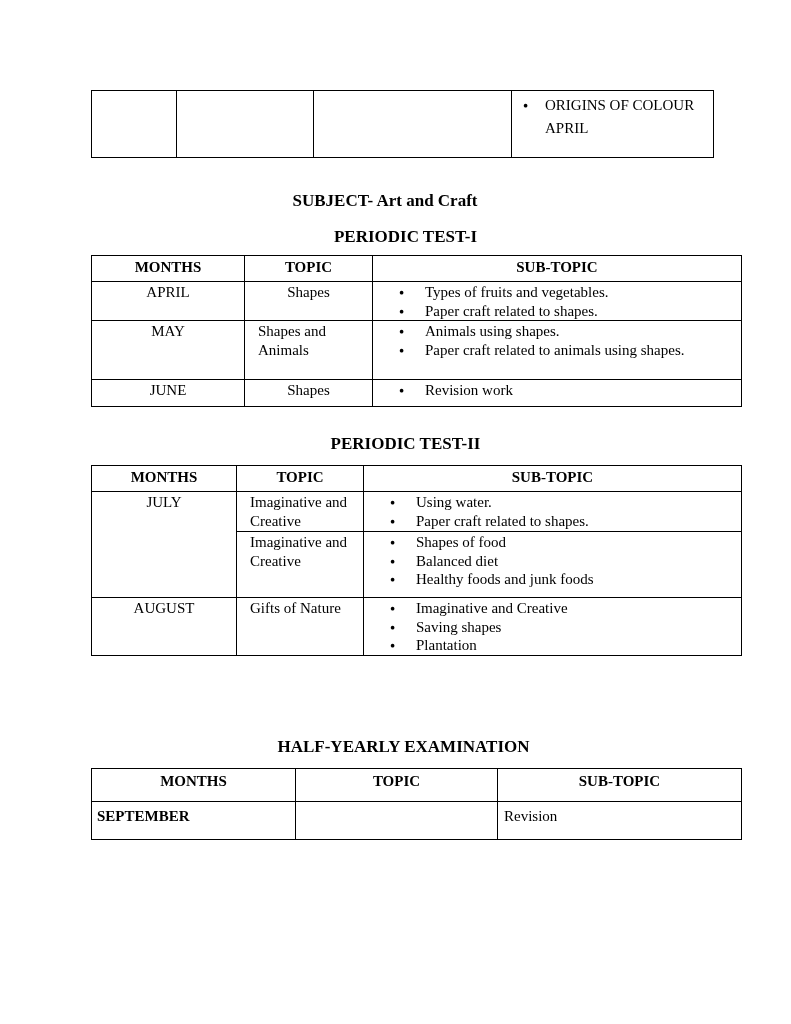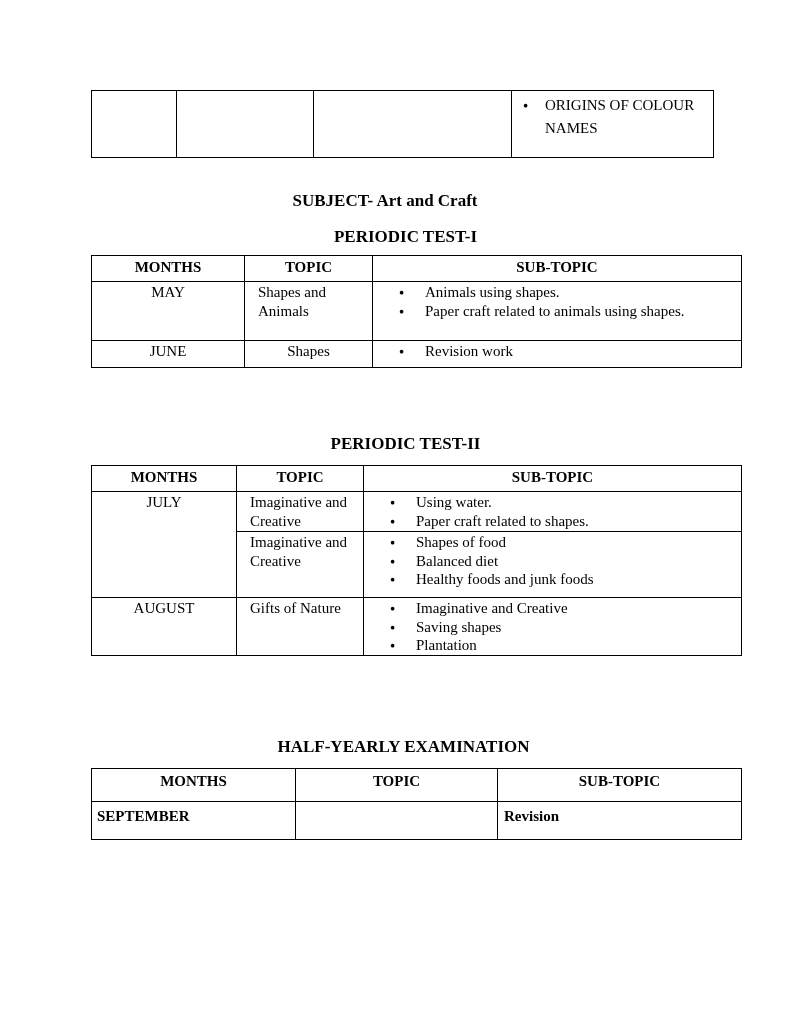--- a/index.html
+++ b/index.html
@@ -42,21 +42,21 @@
   .blist .li{display:flex;line-height:18.5px;}
   .blist .b{flex:0 0 26px;font-size:8.5px;line-height:inherit;}
 
   
   .intro-blist{padding:3px 6px 0 11px;}
   .intro-blist .li{display:flex;line-height:23px;}
   .intro-blist .b{flex:0 0 22px;font-size:8.5px;line-height:inherit;}
 
   
   .t3-month{font-weight:bold;padding:5px 4px 0 5px;}
-  .t3-sub{font-weight:bold;padding:5px 12px 0 6px;}
+  .t3-sub{font-weight:normal;padding:5px 12px 0 6px;}
   .t3 .hdr{padding-top:3px;}
 
   
   .h66 td{height:66px;}
   .h23 td{height:23px;}
   .h36 td{height:36px;}
   .h57 td{height:57px;}
   .h25 td{height:25px;}
   .h38 td{height:38px;}
   .h64 td{height:64px;}
@@ -78,21 +78,21 @@
       </colgroup>
     <tbody>
         <tr class="h66">
       <td></td>
       <td></td>
       <td></td>
       <td>
         <div class="intro-blist">
           <div class="li">
             <span class="b">●</span>
-            <span>ORIGINS OF COLOUR NAMES</span>
+            <span>ORIGINS OF COLOUR APRIL</span>
           </div>
         </div>
       </td>
     </tr>
   </tbody>
     </table>
 
   <div class="heading" id="h-subject">SUBJECT- Art and Craft</div>
   <div class="heading" id="h-test1">PERIODIC TEST-I</div>
 
@@ -101,20 +101,36 @@
         <col style="width:153px">
         <col style="width:128px">
         <col style="width:369px">
       </colgroup>
     <tbody>
         <tr class="h23">
       <td class="hdr">MONTHS</td>
       <td class="hdr">TOPIC</td>
       <td class="hdr">SUB-TOPIC</td>
     </tr>
+    <tr class="h36">
+      <td class="c-month">APRIL</td>
+      <td class="c-topic-c">Shapes</td>
+      <td>
+        <div class="blist">
+          <div class="li">
+                <span class="b">●</span>
+                <span>Types of fruits and vegetables.</span>
+              </div>
+          <div class="li">
+                <span class="b">●</span>
+                <span>Paper craft related to shapes.</span>
+              </div>
+        </div>
+      </td>
+    </tr>
     <tr class="h57">
       <td class="c-month">MAY</td>
       <td class="c-topic-l">Shapes and Animals</td>
       <td>
         <div class="blist">
           <div class="li">
                 <span class="b">●</span>
                 <span>Animals using shapes.</span>
               </div>
           <div class="li">

